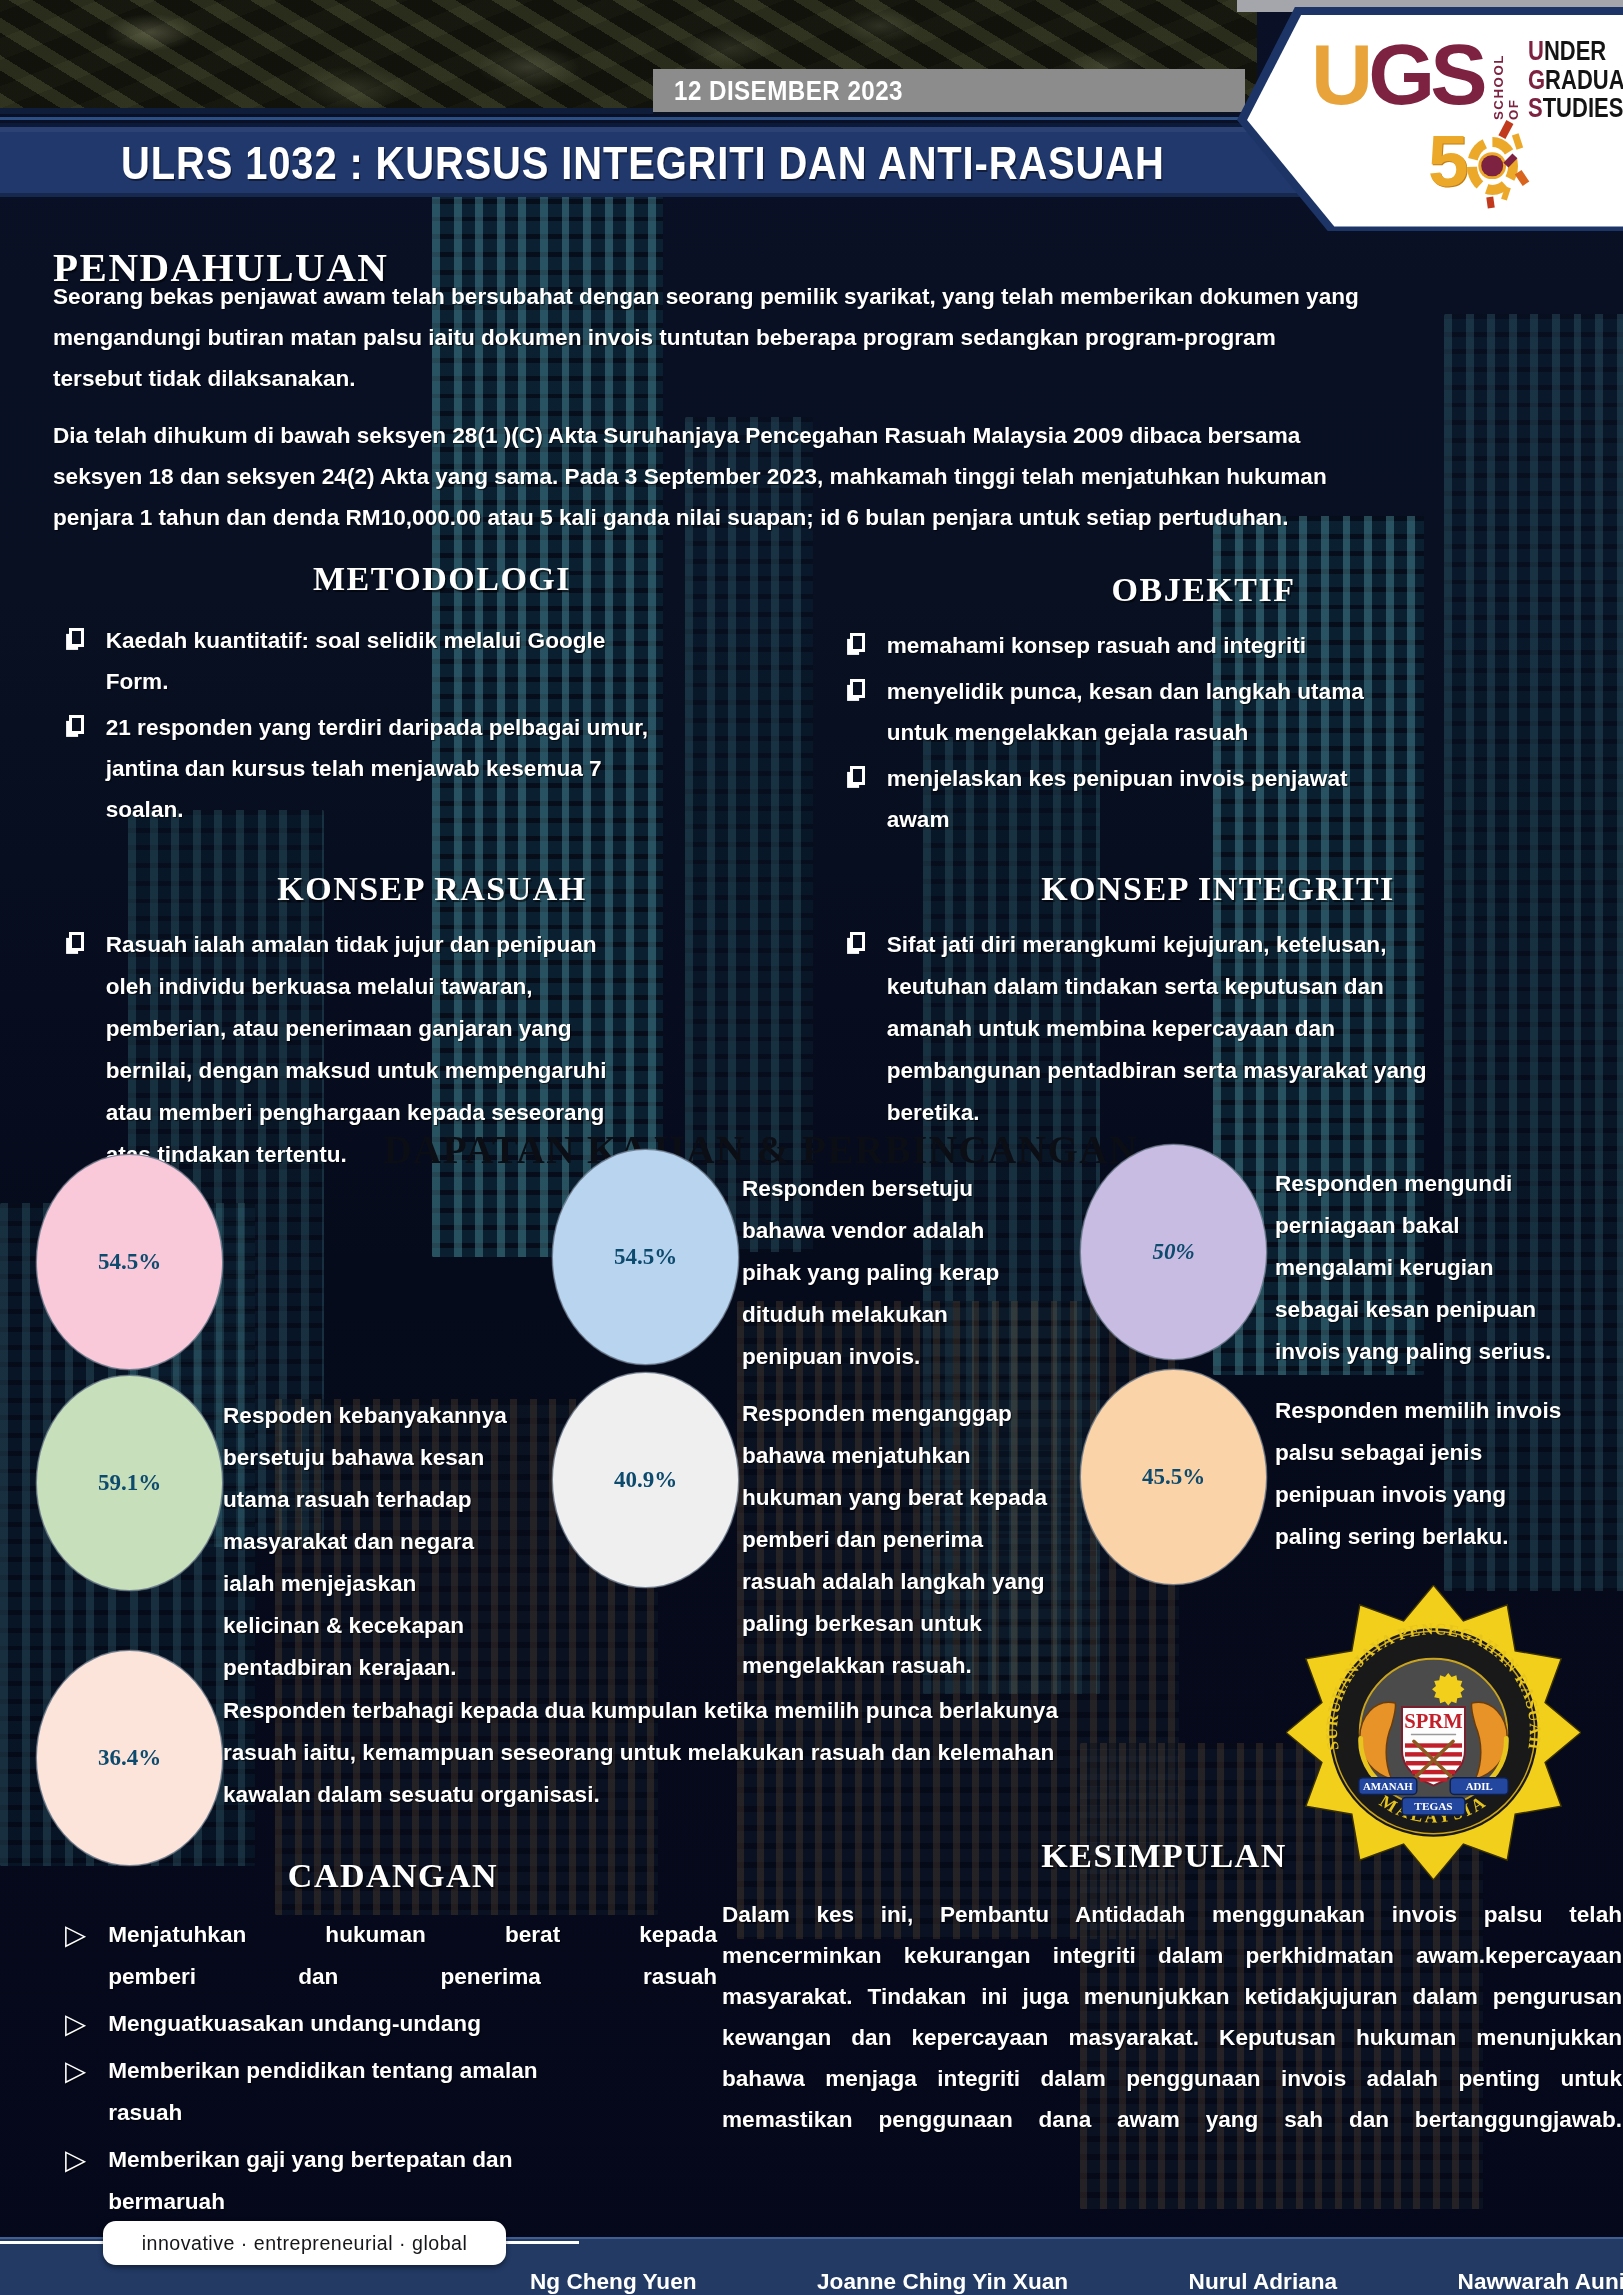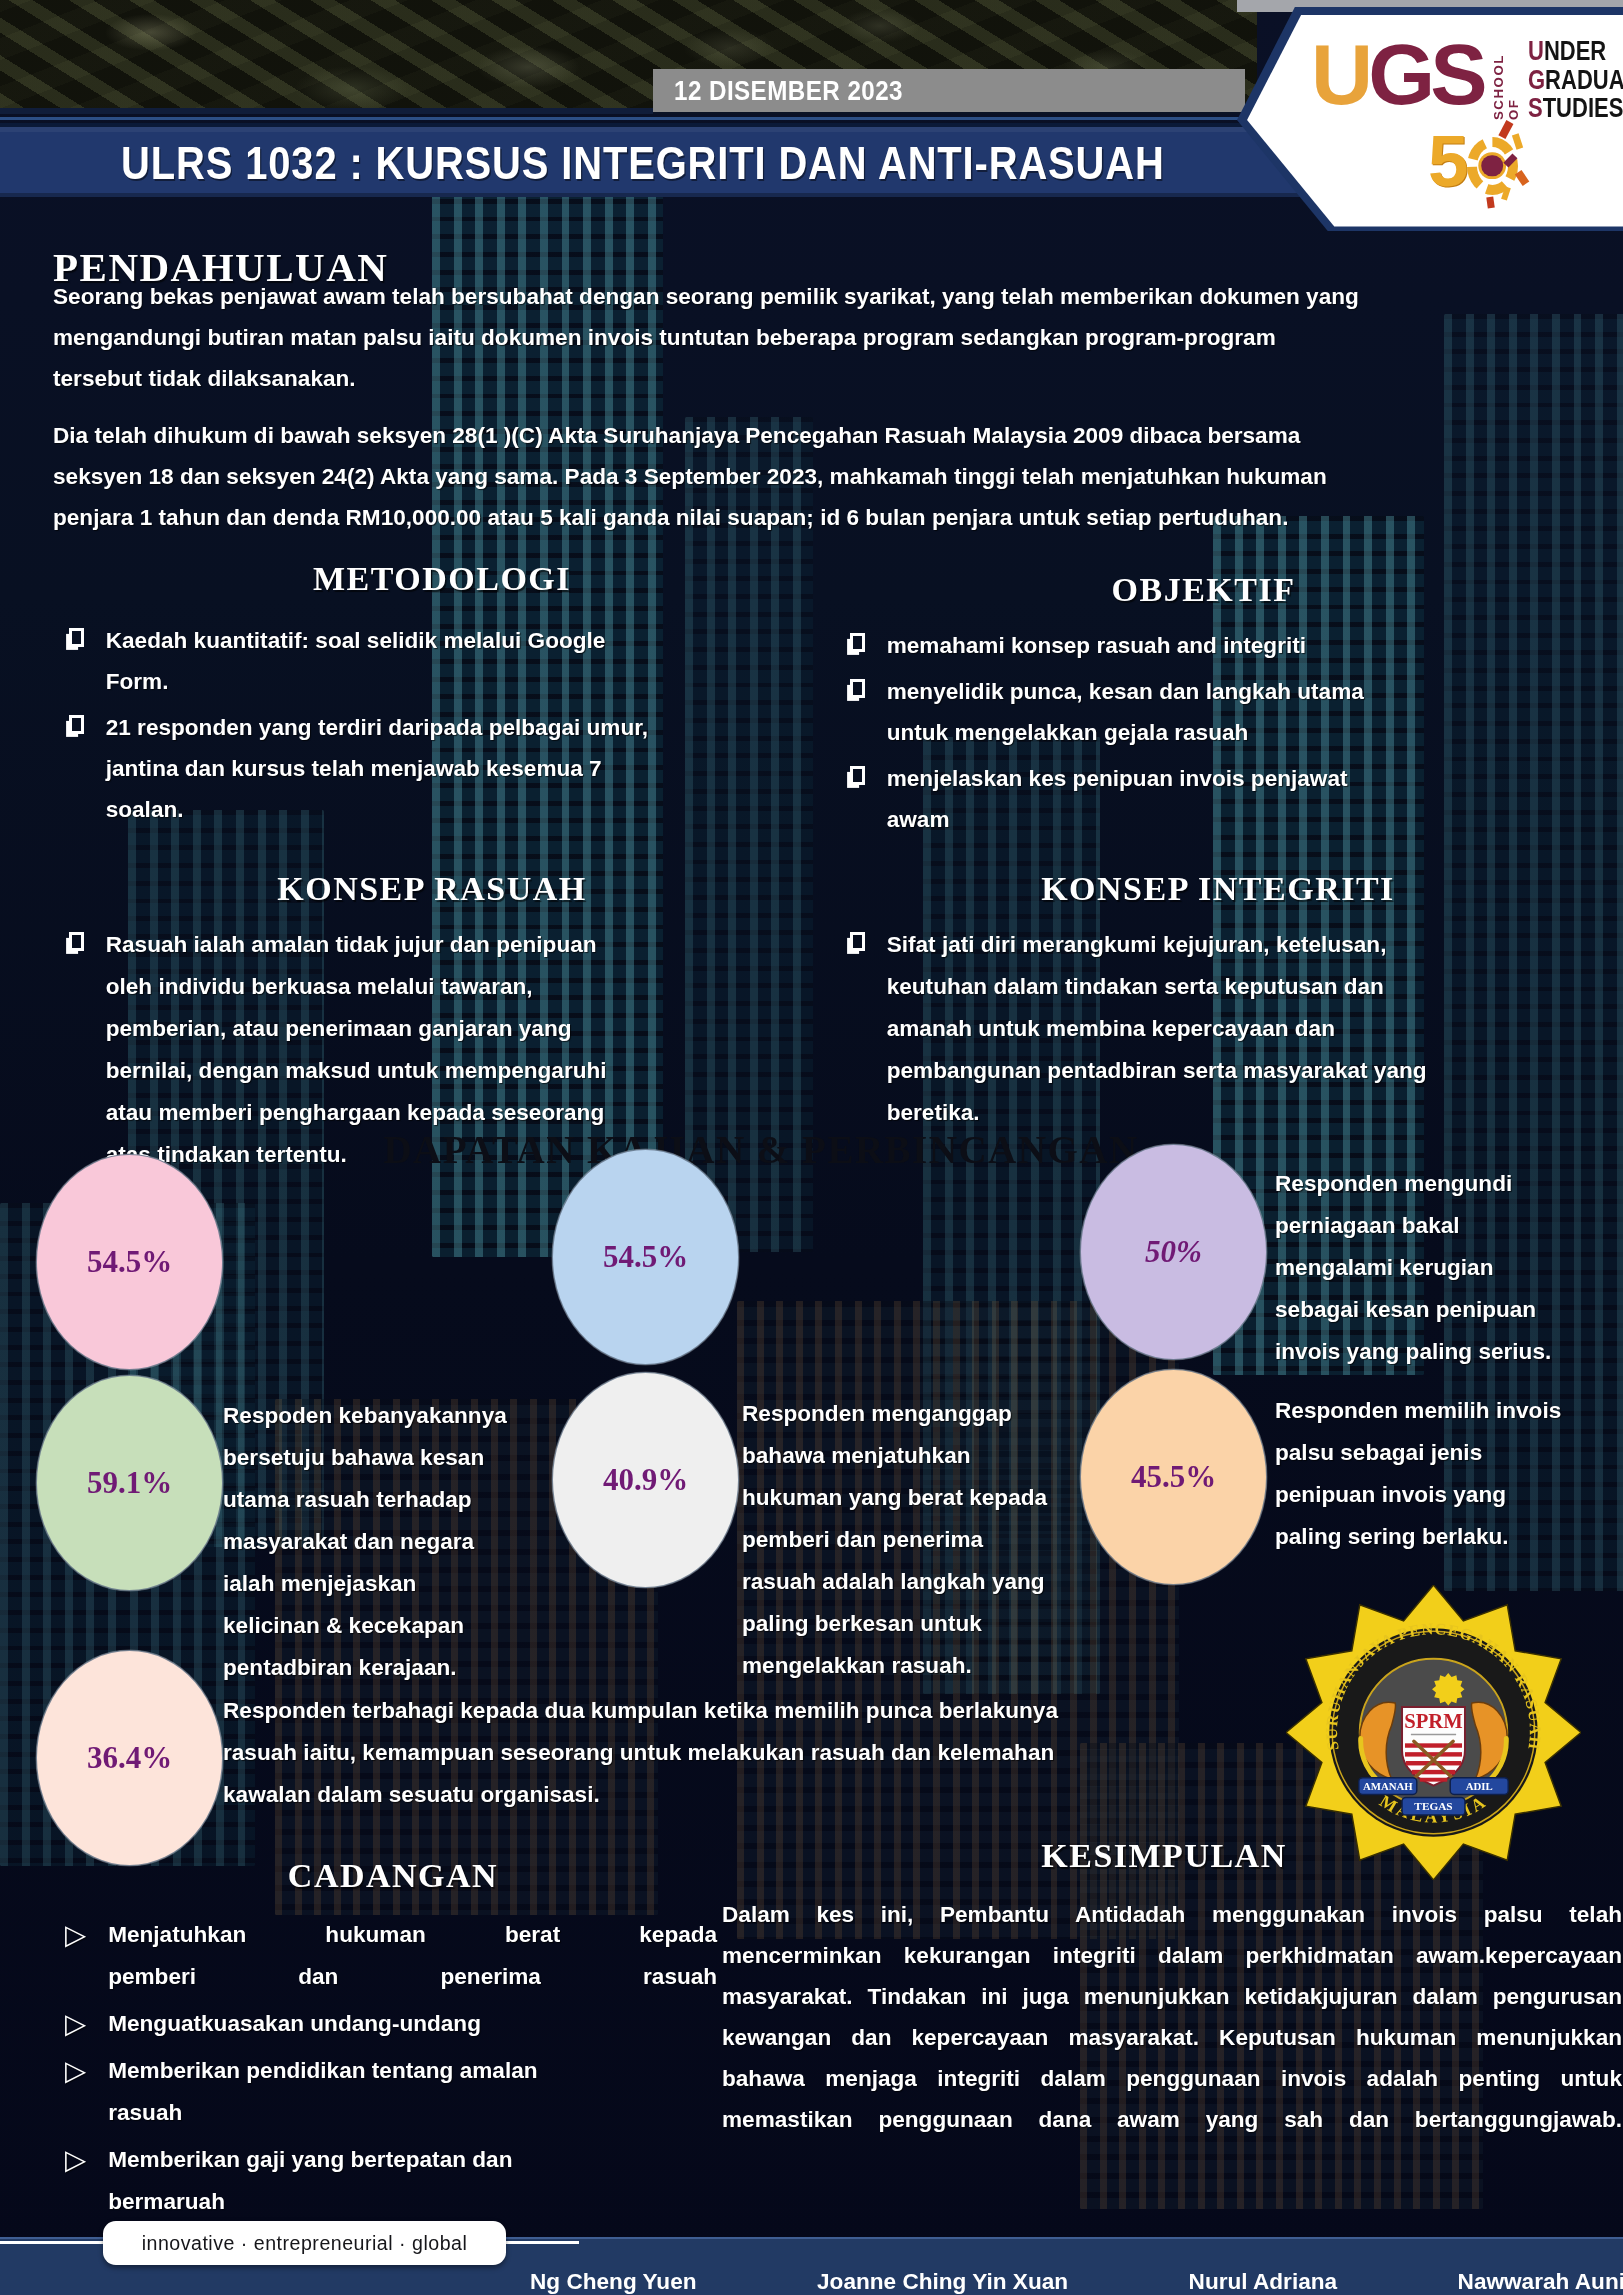--- a/index.html
+++ b/index.html
@@ -156,21 +156,21 @@
     left:147px; top:1127px; width:1228px; text-align:center;
     font-size:39px; color:#0c0e16; text-shadow:none; z-index:1;
   }
   
   .stat-circle{
     position:absolute; z-index:2; width:187px; height:216px; border-radius:50%;
     display:flex; align-items:center; justify-content:center;
     border:1.5px solid rgba(96,114,134,.85); box-shadow:0 0 0 0.5px rgba(255,255,255,.25);
   }
   .stat-circle span{
-    font-family:"Liberation Serif", serif; font-weight:700; font-size:31px; color:#701a75;
+    font-family:"Liberation Serif", serif; font-weight:700; font-size:23px; color:#0c4a6e;
   }
   .stat-txt{ line-height:42px; }
   .sc1{ left:36px;   top:1154px; } .st1{ left:223px;  top:1173px; width:403px; }
   .sc2{ left:552px; top:1149px; } .st2{ left:742px; top:1168px; width:354px; }
   .sc3{ left:1080px; top:1144px; } .st3{ left:1275px; top:1163px; width:347px; }
   .sc4{ left:36px;   top:1375px; } .st4{ left:223px;  top:1395px; width:408px; }
   .sc5{ left:552px; top:1372px; } .st5{ left:742px; top:1393px; width:373px; }
   .sc6{ left:1080px; top:1369px; } .st6{ left:1275px; top:1390px; width:347px; }
   .sc7{ left:36px;   top:1650px; } .st7{ left:223px;  top:1690px; width:1011px; }
 
@@ -336,20 +336,25 @@
 
   <h2 class="abs serif-h dapatan-h">DAPATAN KAJIAN &amp; PERBINCANGAN</h2>
 
   <div class="stat-circle sc1" style="background-color: rgb(249, 200, 217);">
       <span>54.5%</span>
     </div>
 
   <div class="stat-circle sc2" style="background-color: rgb(185, 212, 239);">
       <span>54.5%</span>
     </div>
+  <p class="abs body-txt stat-txt st2">Responden bersetuju
+bahawa vendor adalah
+pihak yang paling kerap
+dituduh melakukan
+penipuan invois.</p>
 
   <div class="stat-circle sc3" style="background-color: rgb(201, 188, 226); font-style: italic;">
       <span>50%</span>
     </div>
   <p class="abs body-txt stat-txt st3">Responden mengundi
 perniagaan bakal
 mengalami kerugian
 sebagai kesan penipuan
 invois yang paling serius.</p>
 

